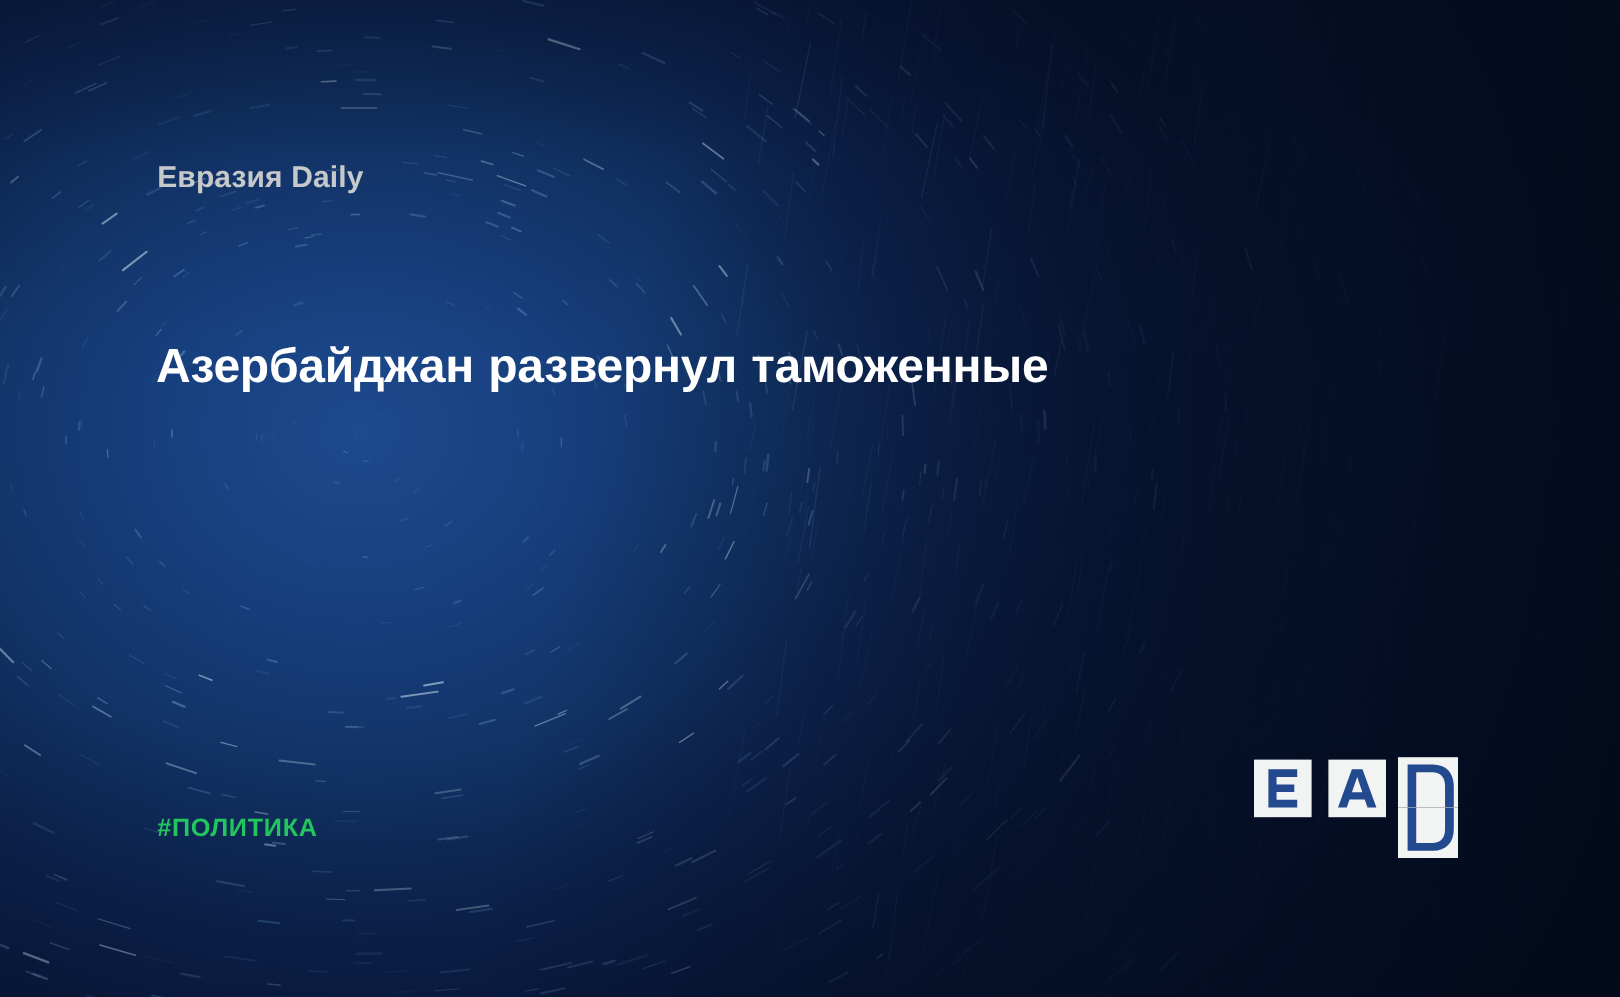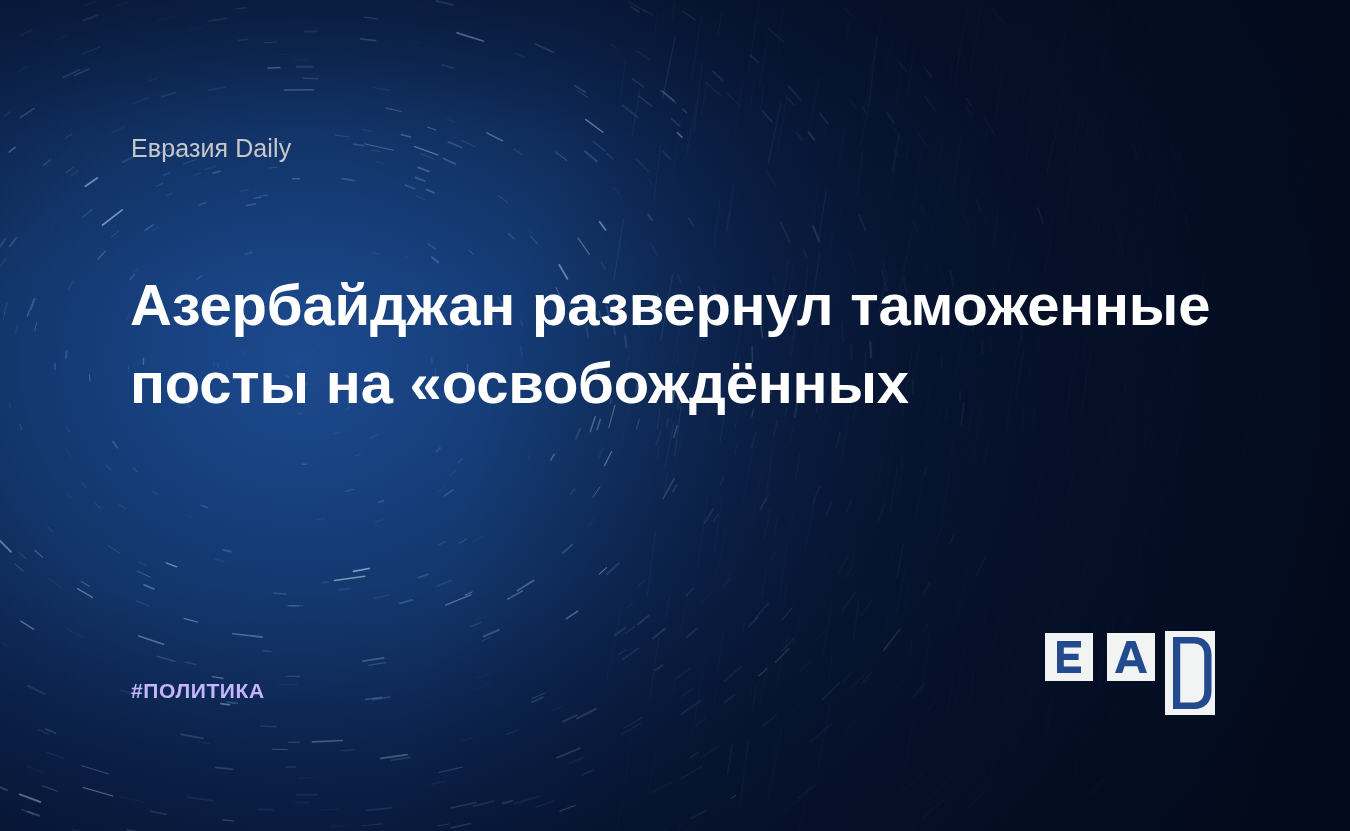--- a/index.html
+++ b/index.html
@@ -49,45 +49,45 @@
   
   #content {
     position: absolute;
     inset: 0;
   }
   #site-name {
     position: absolute;
     left: 131px;
     top: 134px;
     font-size: 25px;
-    font-weight: normal;
+    font-weight: bold;
     color: #c6c8c9;
     letter-spacing: 0.1px;
     white-space: nowrap;
   }
   #headline {
     position: absolute;
     left: 130px;
     top: 266px;
     width: 1070px;
-    font-size: 58px;
+    font-size: 40px;
     line-height: 78px;
     font-weight: bold;
     color: #ffffff;
     letter-spacing: -0.2px;
     word-spacing: 1px;
   }
   #headline .hl-line { display: block; white-space: nowrap; }
   #category-tag {
     position: absolute;
     left: 131px;
     top: 679px;
     font-size: 21px;
     font-weight: bold;
-    color: #c4b5fd;
+    color: #22c55e;
     letter-spacing: 0.6px;
     white-space: nowrap;
   }
 
   
   #logo {
     position: absolute;
     left: 1045px;
     top: 631px;
     width: 175px;
@@ -1512,21 +1512,20 @@
   <div id="bg-dark-right"></div>
   <div id="bg-vignette"></div>
   <div id="bg-top-dark"></div>
 
   <div id="content">
 
     <div id="site-name">Евразия Daily</div>
 
     <div id="headline">
       <span class="hl-line">Азербайджан развернул таможенные</span>
-      <span class="hl-line">посты на «освобождённых</span>
     </div>
 
     <div id="category-tag">#ПОЛИТИКА</div>
 
     <div id="logo">
 
       <div class="logo-sq" id="logo-e">
         <svg width="48" height="48" viewBox="0 0 48 48" xmlns="http://www.w3.org/2000/svg">
           <path d="M12 8 H36 V14.5 H18.8 V20.8 H33.6 V27 H18.8 V33.5 H36 V40 H12 Z" fill="#234a8f"></path>
         </svg>

